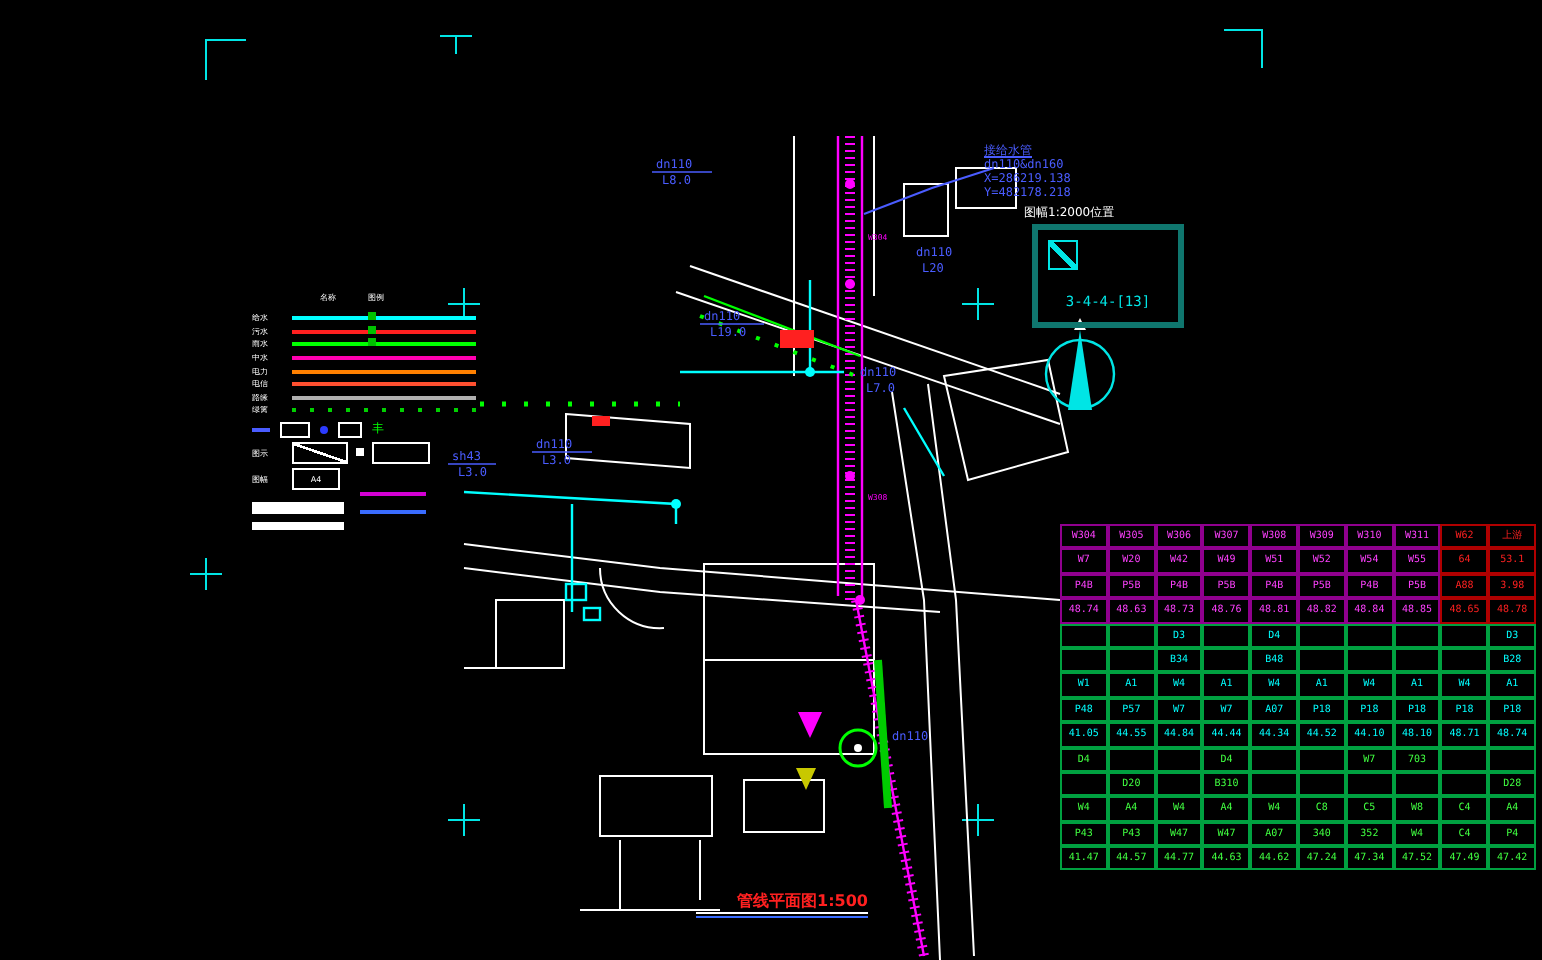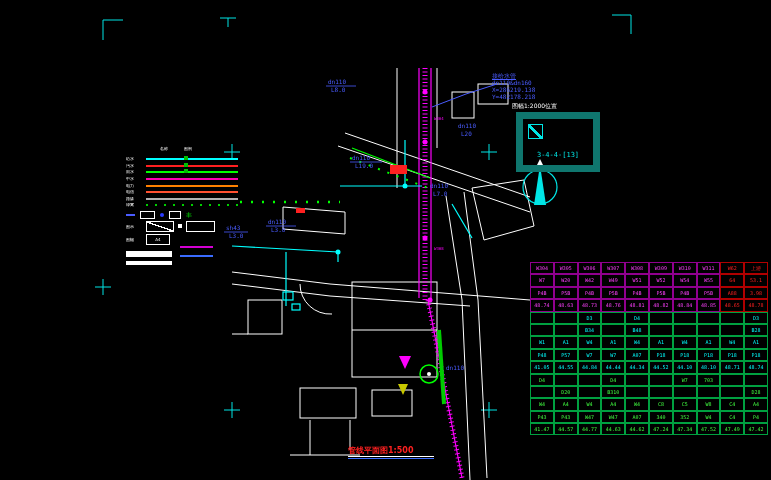--- a/index.html
+++ b/index.html
@@ -8,21 +8,21 @@
   svg text{font-family:"DejaVu Sans Mono","Liberation Mono",monospace;}
   .abs{position:absolute;}
 
   
   #coord-note{left:492px;top:72px;color:#4a5cff;font-size:6px;line-height:7px;
               font-family:"DejaVu Sans Mono",monospace;}
   #coord-note .u{text-decoration:underline;}
 
   
   #sheet-label{left:512px;top:102px;color:#fff;font-size:6px;}
-  #sheet-box{left:516px;top:112px;width:70px;height:46px;border:7px solid #0f766e;}
+  #sheet-box{left:516px;top:112px;width:70px;height:46px;border:3px solid #0f766e;}
   #sheet-hatch{position:absolute;left:5px;top:5px;width:13px;height:13px;border:1px solid #00e5e5;
      background:linear-gradient(45deg,transparent 42%,#00e5e5 42%,#00e5e5 56%,transparent 56%);}
   #sheet-code{position:absolute;left:0;right:0;bottom:6px;text-align:center;color:#00e5e5;font-size:7px;
      font-family:"DejaVu Sans Mono",monospace;}
 
   
   #legend{left:126px;top:146px;width:120px;}
   #legend-head{position:relative;height:10px;color:#fff;font-size:4px;}
   .lg-row{display:flex;align-items:center;height:6.6px;}
   .lg-label{width:20px;color:#fff;font-size:4px;line-height:4px;white-space:nowrap;overflow:hidden;}
@@ -48,21 +48,21 @@
   .ln-m{width:33px;height:2px;background:#d400d4;margin-bottom:7px;}
   .ln-b{width:33px;height:2px;background:#3a6cff;}
 
   
   #pipe-table{left:530px;top:262px;width:238px;}
   .tbl-block{display:grid;grid-template-columns:repeat(10,1fr);}
   .t-cell{height:10.4px;overflow:hidden;font-size:5px;line-height:10px;text-align:center;
      font-family:"DejaVu Sans Mono","Liberation Mono",monospace;white-space:nowrap;}
 
   
-  #title-block{left:348px;top:446px;width:86px;text-align:left;}
+  #title-block{left:348px;top:446px;width:86px;text-align:right;}
   #title-text{color:#ff2020;font-size:8px;font-weight:bold;line-height:9px;}
   #title-ul1{height:1px;background:#fff;margin-top:1px;}
   #title-ul2{height:1px;background:#3a6cff;margin-top:1px;}
 </style>
 </head>
 <body>
 
 <div id="canvas">
 
   <svg width="771" height="480" viewBox="0 0 771 480" style="position:absolute;left:0;top:0;">

